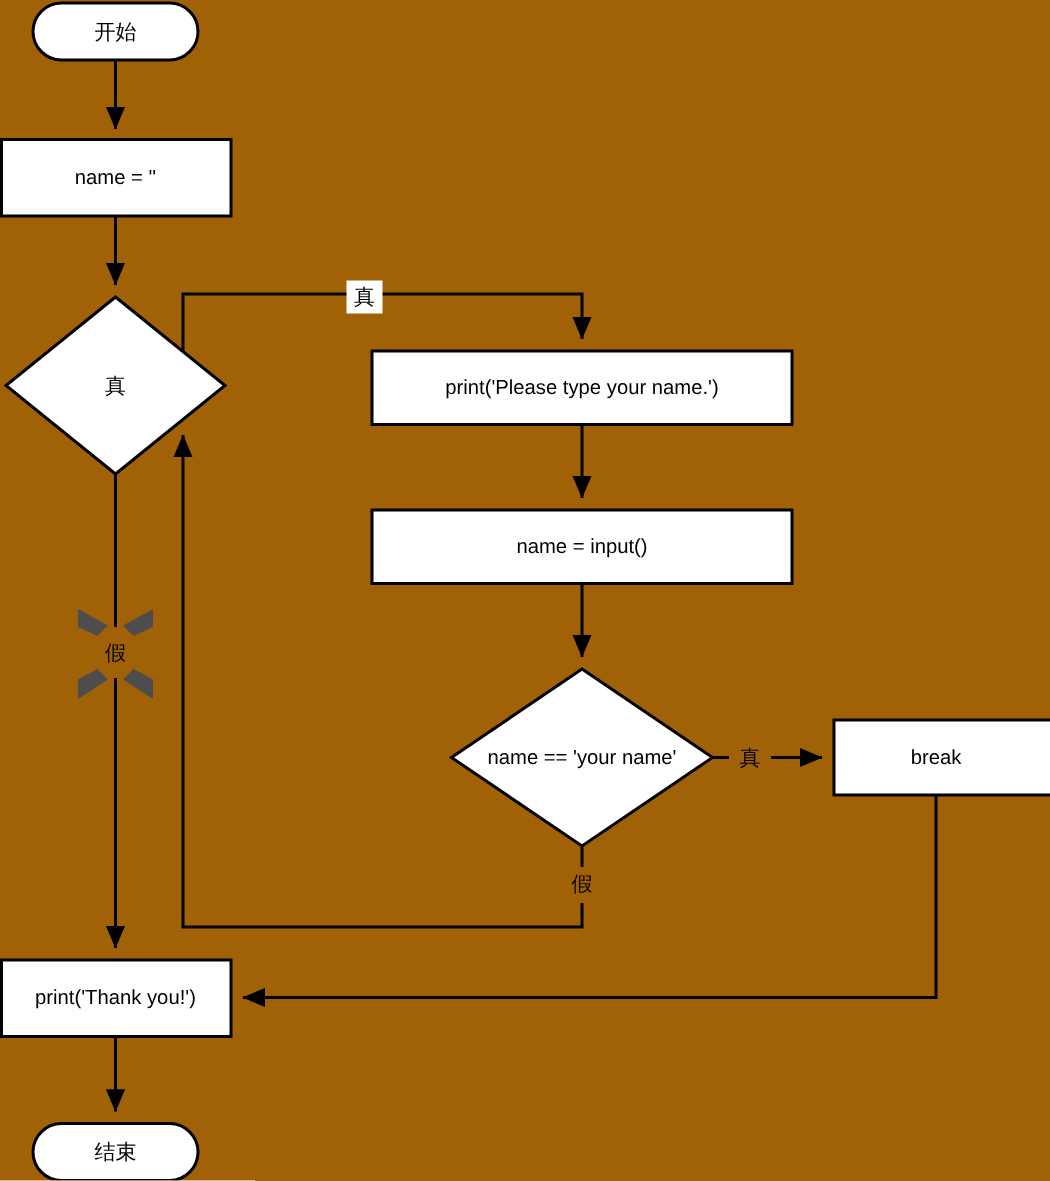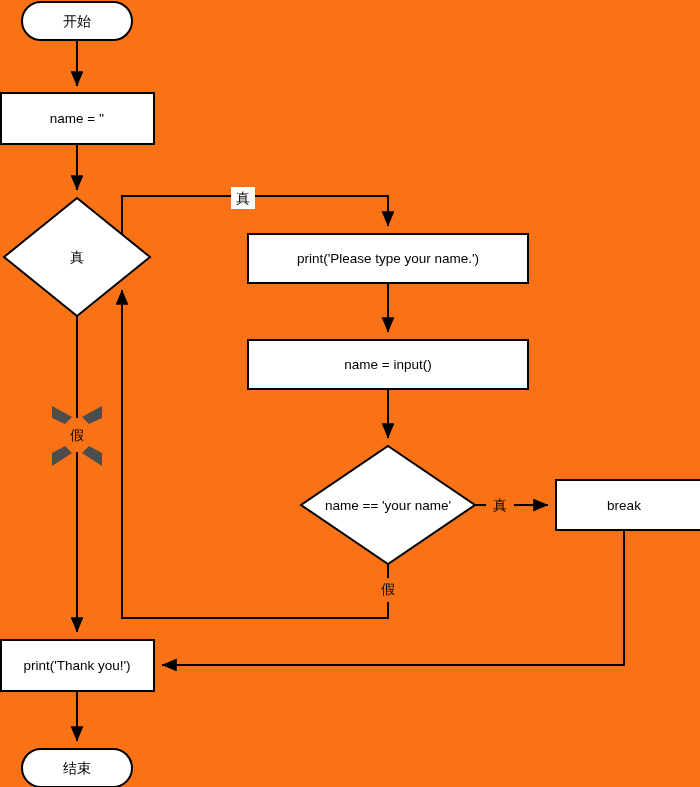--- a/index.html
+++ b/index.html
@@ -7,21 +7,21 @@
     padding: 0;
     background: #ffffff;
   }
   body {
     font-family: "Liberation Sans", "DejaVu Sans", sans-serif;
   }
   #flowchart-canvas {
     position: relative;
     width: 700px;
     height: 787px;
-    background: #f97316;
+    background: #a16207;
     overflow: hidden;
   }
   #flowchart-svg {
     position: absolute;
     top: 0;
     left: 0;
     width: 700px;
     height: 787px;
   }
   .node-text {

